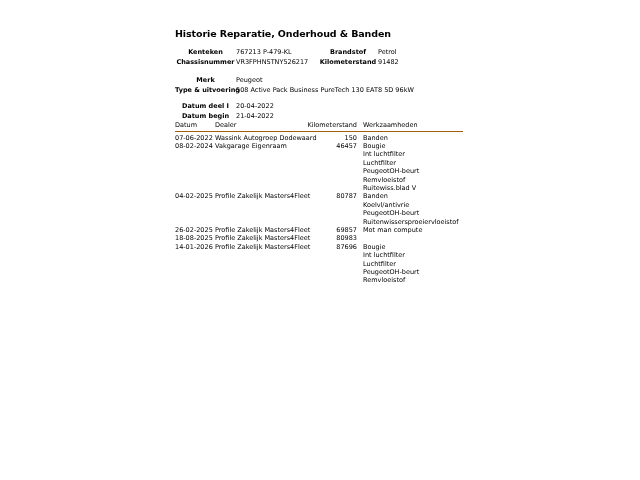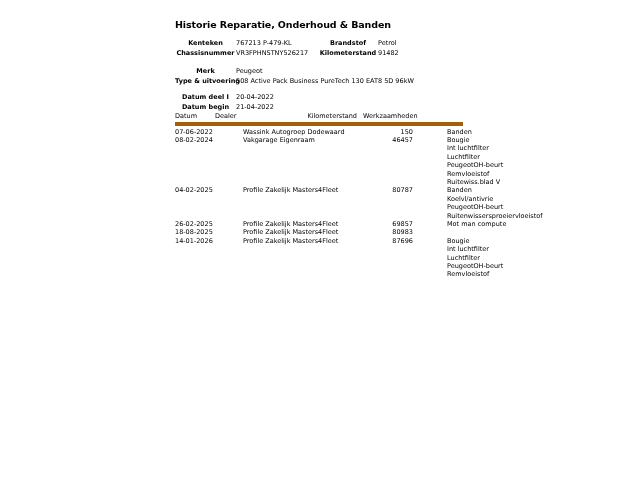--- a/index.html
+++ b/index.html
@@ -4,21 +4,21 @@
 <style>
   html, body { margin: 0; padding: 0; }
   body {
     width: 640px; height: 480px;
     background: #ffffff;
     font-family: "DejaVu Sans", "Liberation Sans", sans-serif;
     color: #000;
     position: relative;
     overflow: hidden;
   }
-  .doc { position: absolute; left: 175px; top: 19px; width: 300px; }
+  .doc { position: absolute; left: 175px; top: 28px; width: 300px; }
 
   .title {
     font-size: 9.5px; font-weight: bold; letter-spacing: -0.1px;
     line-height: 12px; white-space: nowrap;
   }
 
   .info-grid { display: grid; font-size: 6.5px; line-height: 9.5px; }
   .info-grid .cell { white-space: nowrap; }
   .g4 { grid-template-columns: 61px 82px 60px 1fr; margin-top: 8px; }
   .g2 { grid-template-columns: 61px 1fr; }
@@ -27,22 +27,22 @@
   .label { font-weight: bold; text-align: center; }
 
   .wz-heading { font-size: 6.5px; font-weight: bold; line-height: 9.5px; margin-top: 5px; }
 
   .wz-table { width: 288px; font-size: 6.5px; }
   .trow {
     display: grid;
     grid-template-columns: 40px 92px 50px 1fr;
     align-items: start;
   }
-  .thead { line-height: 8.5px; border-bottom: 4px solid #a16207; padding-bottom: 1px; }
-  .entry { line-height: 8.4px; gap: 28px; }
+  .thead { line-height: 8.5px; border-bottom: 1px solid #a16207; padding-bottom: 1px; }
+  .entry { line-height: 8.4px; }
   .entries { margin-top: 2px; }
   .cell { white-space: nowrap; }
   .km { text-align: right; }
   .desc { padding-left: 6px; }
   .desc-line { line-height: 8.4px; white-space: nowrap; }
 </style>
 </head>
 <body>
 
 <div class="doc">

